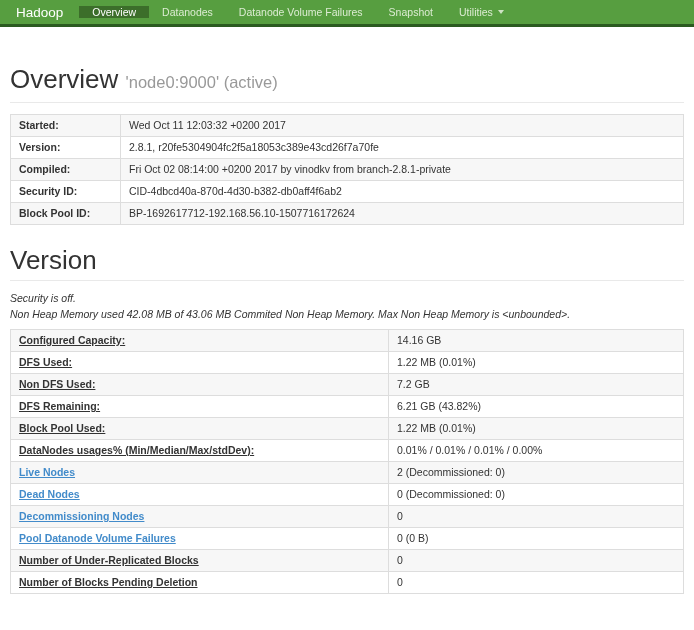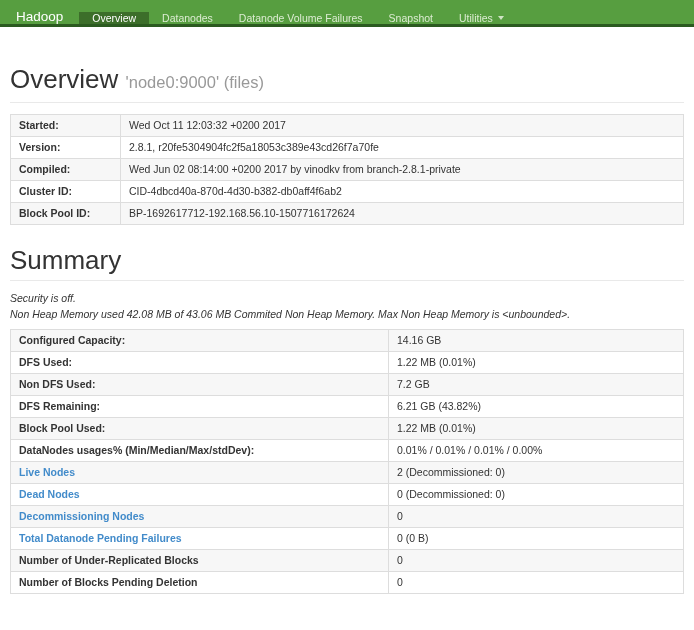--- a/index.html
+++ b/index.html
@@ -14,21 +14,21 @@
   }
   *{box-sizing:border-box;}
   html,body{margin:0;padding:0;}
   body{
     width:694px;height:630px;overflow:hidden;background:#fff;
     font-family:"Liberation Sans","DejaVu Sans",sans-serif;
     color:var(--text);font-size:10.5px;
   }
   
   .navbar{
-    display:flex;align-items:flex-end;height:27px;
+    display:flex;align-items:center;height:27px;
     background:var(--navbar-green);
     border-bottom:3px solid var(--navbar-border);
   }
   .brand{
     color:#fff;font-size:13.5px;padding:0 16px;display:flex;align-items:center;
     cursor:pointer;
   }
   .nav-items{display:flex;align-items:stretch;}
   .nav-item{
     color:#dcecd2;font-size:10.5px;padding:0 13px;display:flex;align-items:center;
@@ -55,21 +55,21 @@
     width:100%;border-collapse:collapse;border:1px solid var(--table-border);
     font-size:10.5px;color:var(--text);
   }
   table.info-table td{
     border:1px solid var(--table-border);
     padding:4px 8px;line-height:13px;vertical-align:top;
   }
   table.info-table tr:nth-child(odd){background:var(--stripe);}
   td.cell-label{font-weight:bold;}
   .t1 td.cell-label{width:110px;}
-  .t2 td.cell-label{width:378px;}
+  .t2 td.cell-label{width:378px;text-decoration:underline;}
   td.cell-label.link{color:var(--link-blue);cursor:pointer;}
   .t2{margin-top:9px;}
   
   .summary-lines p{margin:0 0 4px;font-size:10.5px;line-height:12px;font-style:italic;}
 </style>
 </head>
 <body>
 
 <nav class="navbar">
   <div class="brand">Hadoop</div>
@@ -98,54 +98,54 @@
 
       <div class="nav-item dropdown">
         <span>Utilities</span>
         <span class="caret"></span>
       </div>
     </div>
 </nav>
 
 <div class="page">
 
-  <h1><span>Overview</span> <span class="sub">'node0:9000' (files)</span></h1>
+  <h1><span>Overview</span> <span class="sub">'node0:9000' (active)</span></h1>
   <hr>
 
   <table class="info-table t1">
     <tbody>
 
         <tr class="table-row">
           <td class="cell-label">Started:</td>
           <td class="cell-value">Wed Oct 11 12:03:32 +0200 2017</td>
         </tr>
 
         <tr class="table-row">
           <td class="cell-label">Version:</td>
           <td class="cell-value">2.8.1, r20fe5304904fc2f5a18053c389e43cd26f7a70fe</td>
         </tr>
 
         <tr class="table-row">
           <td class="cell-label">Compiled:</td>
-          <td class="cell-value">Wed Jun 02 08:14:00 +0200 2017 by vinodkv from branch-2.8.1-private</td>
-        </tr>
-
-        <tr class="table-row">
-          <td class="cell-label">Cluster ID:</td>
+          <td class="cell-value">Fri Oct 02 08:14:00 +0200 2017 by vinodkv from branch-2.8.1-private</td>
+        </tr>
+
+        <tr class="table-row">
+          <td class="cell-label">Security ID:</td>
           <td class="cell-value">CID-4dbcd40a-870d-4d30-b382-db0aff4f6ab2</td>
         </tr>
 
         <tr class="table-row">
           <td class="cell-label">Block Pool ID:</td>
           <td class="cell-value">BP-1692617712-192.168.56.10-1507716172624</td>
         </tr>
       </tbody>
   </table>
 
-  <h1 class="summary-title">Summary</h1>
+  <h1 class="summary-title">Version</h1>
   <hr>
 
   <div class="summary-lines">
 
       <p><span>Security is off.</span></p>
 
 
 
 
       <p><span>Non Heap Memory used 42.08 MB of 43.06 MB Commited Non Heap Memory. Max Non Heap Memory is &lt;unbounded&gt;.</span></p>
@@ -193,21 +193,21 @@
           <td class="cell-label link">Dead Nodes</td>
           <td class="cell-value">0 (Decommissioned: 0)</td>
         </tr>
 
         <tr class="table-row">
           <td class="cell-label link">Decommissioning Nodes</td>
           <td class="cell-value">0</td>
         </tr>
 
         <tr class="table-row">
-          <td class="cell-label link">Total Datanode Pending Failures</td>
+          <td class="cell-label link">Pool Datanode Volume Failures</td>
           <td class="cell-value">0 (0 B)</td>
         </tr>
 
         <tr class="table-row">
           <td class="cell-label">Number of Under-Replicated Blocks</td>
           <td class="cell-value">0</td>
         </tr>
 
         <tr class="table-row">
           <td class="cell-label">Number of Blocks Pending Deletion</td>

